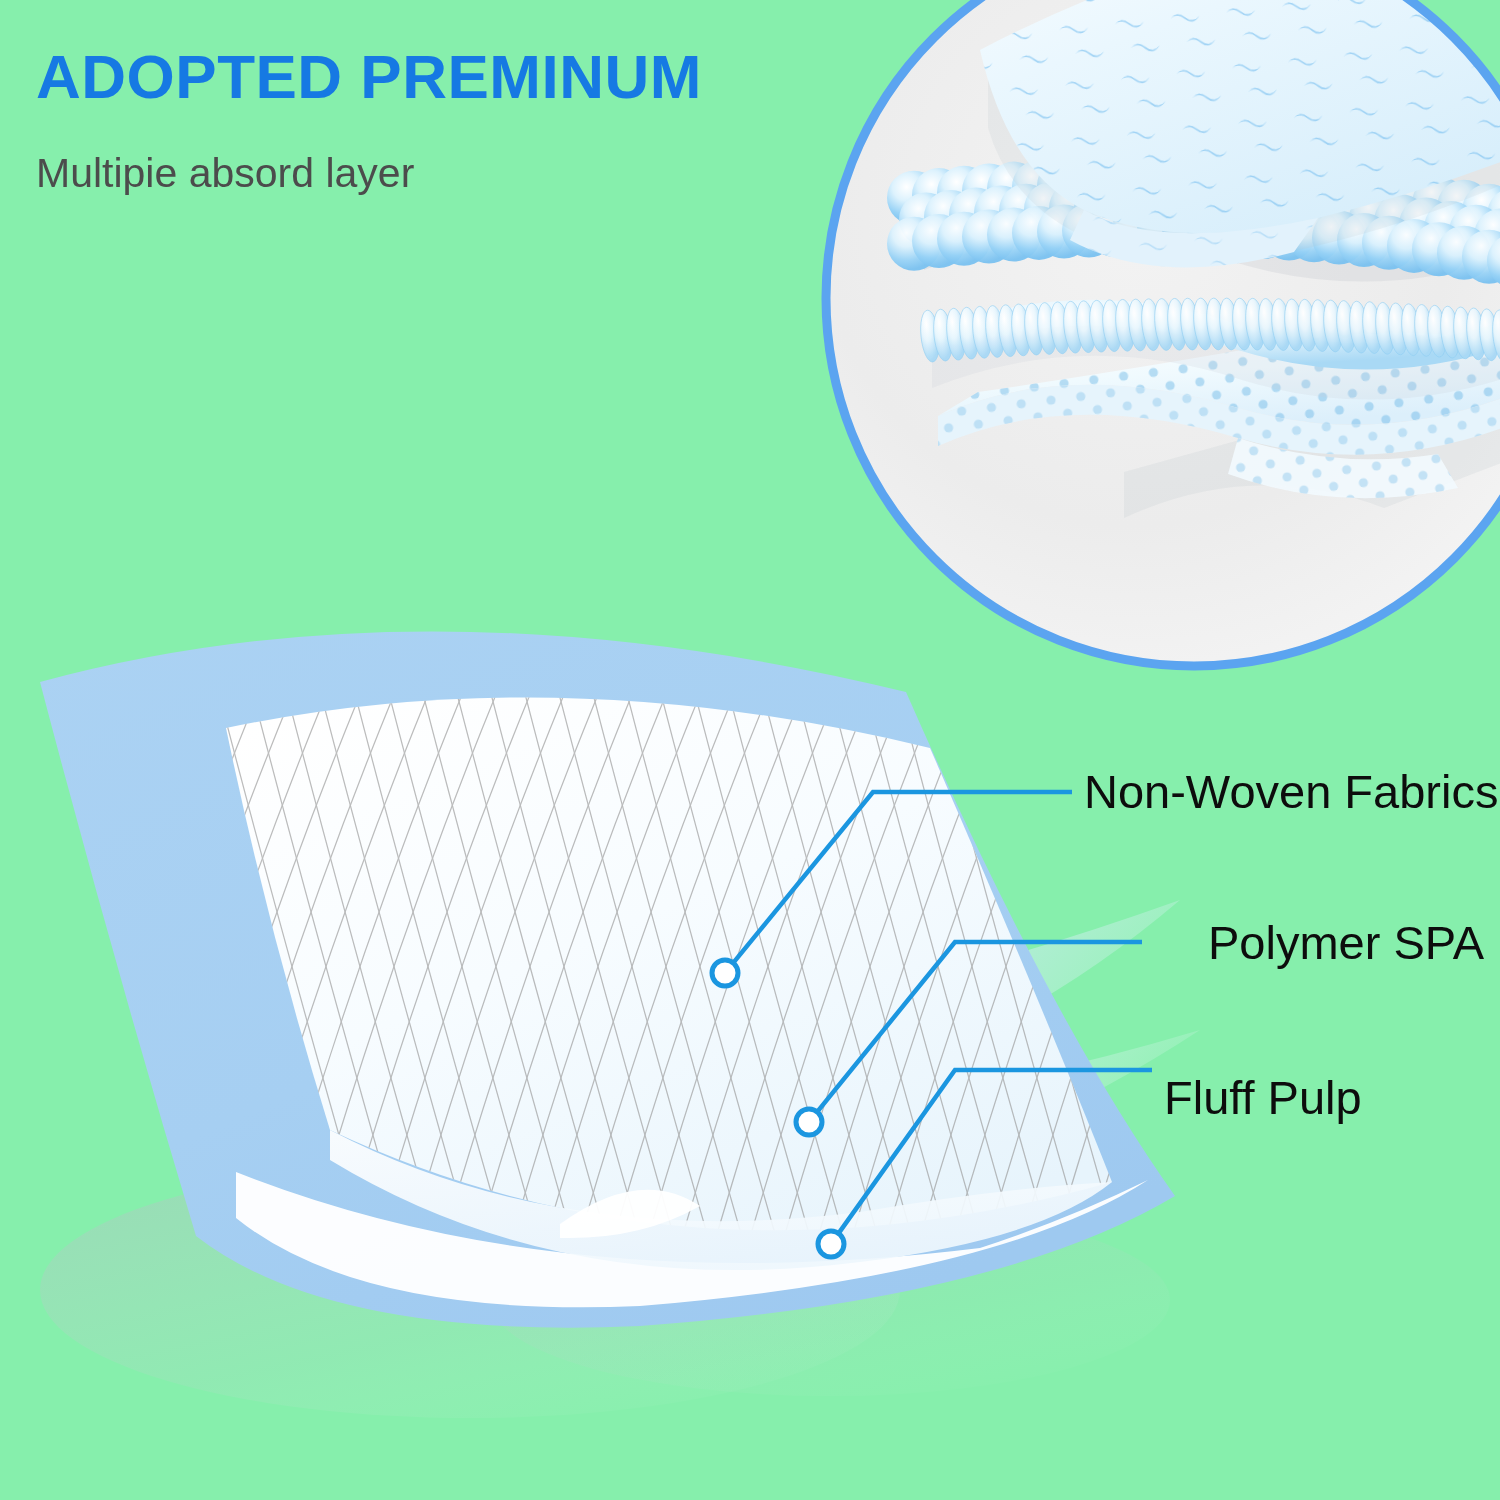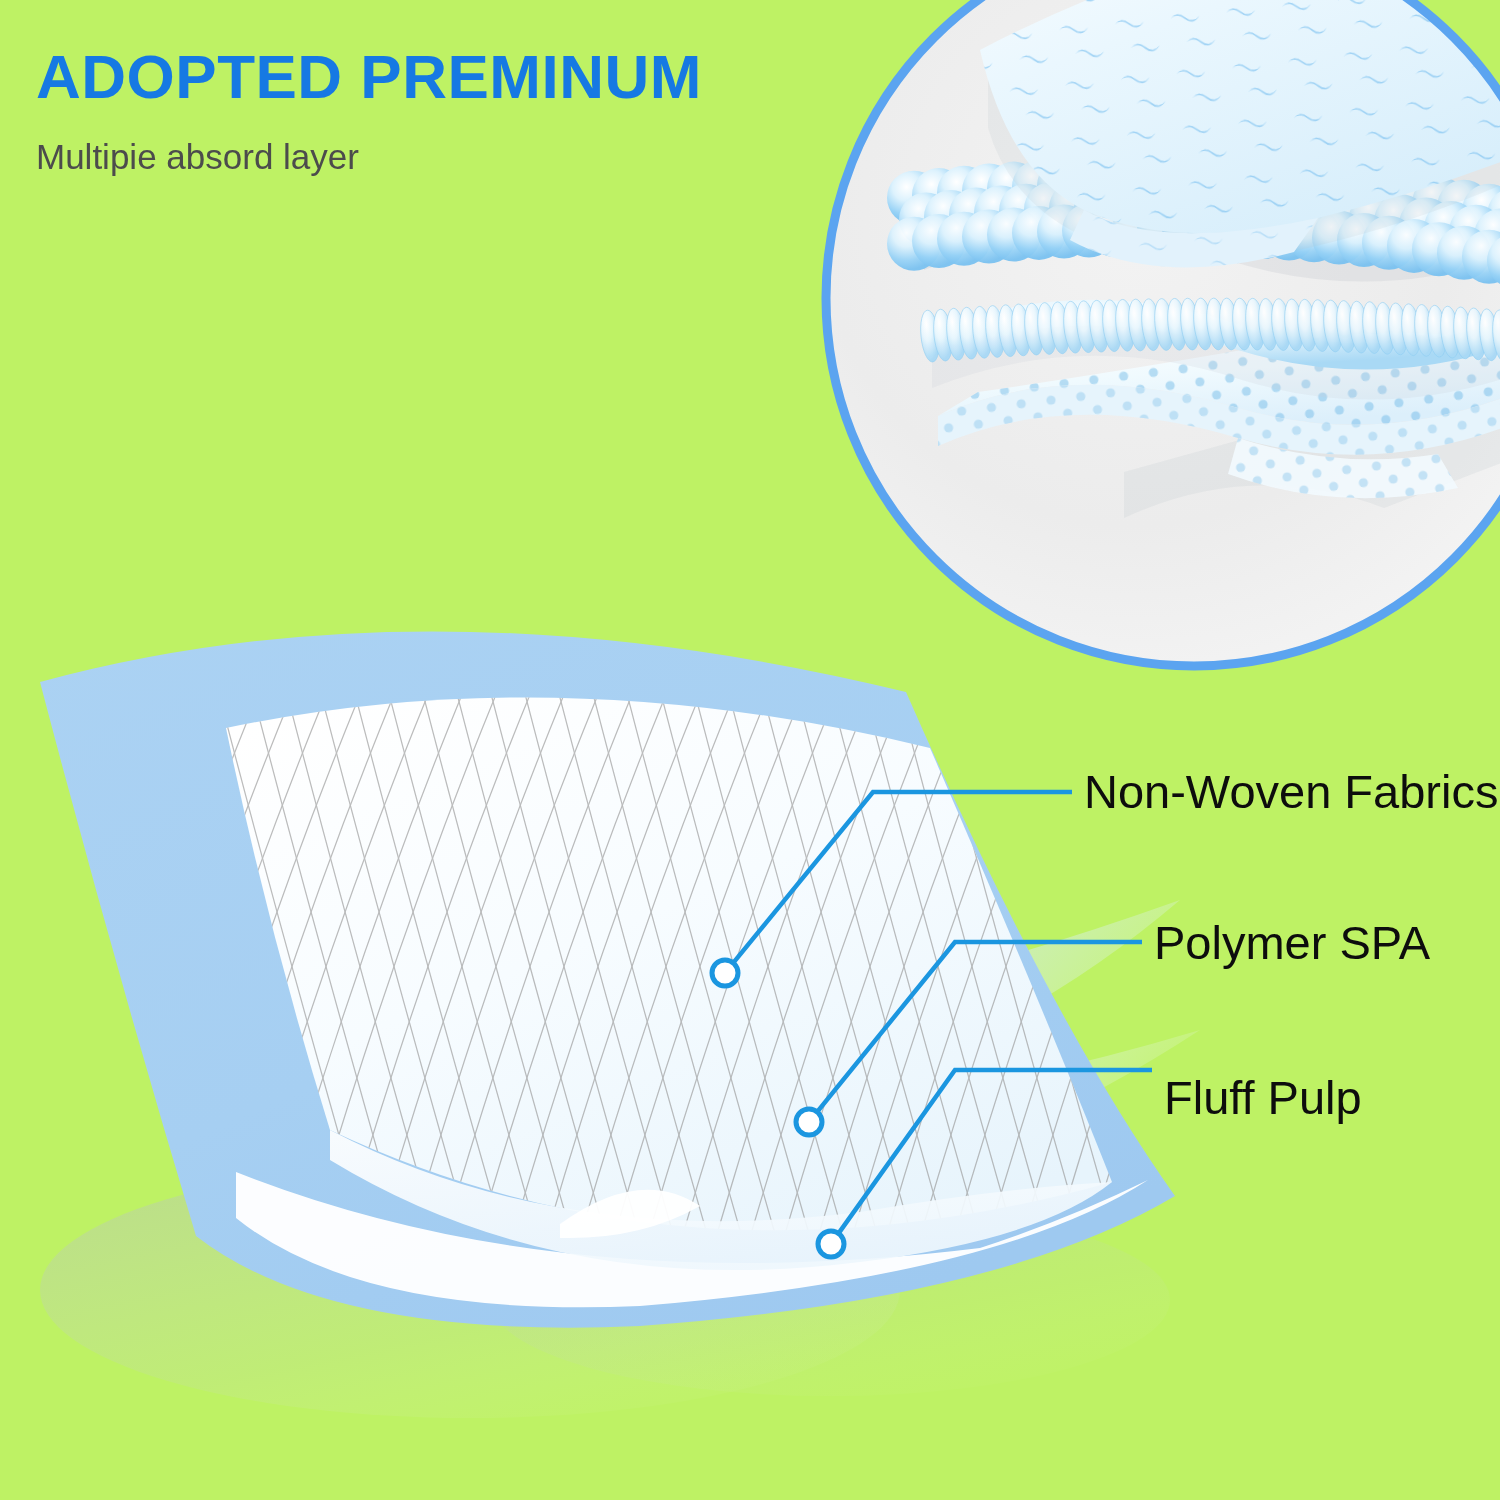--- a/index.html
+++ b/index.html
@@ -4,21 +4,21 @@
 <style>
   html, body {
     margin: 0;
     padding: 0;
     background: #ffffff;
   }
   #page {
     position: relative;
     width: 1500px;
     height: 1500px;
-    background: #bef264;
+    background: #86efac;
     overflow: hidden;
     font-family: "Liberation Sans", sans-serif;
   }
 
   
   #heading-block {
     position: absolute;
     left: 36px;
     top: 44px;
     width: 760px;
@@ -26,25 +26,25 @@
   #title-line1, #title-line2 {
     color: #1679E3;
     font-family: "Liberation Sans", sans-serif;
     font-weight: bold;
     font-size: 62px;
     line-height: 66px;
     letter-spacing: 0.5px;
     white-space: nowrap;
   }
   #subtitle {
-    margin-top: 24px;
+    margin-top: 40px;
     color: #4c4c4c;
     font-family: "Liberation Sans", sans-serif;
     font-weight: normal;
-    font-size: 35px;
+    font-size: 41px;
     line-height: 46px;
     white-space: nowrap;
   }
 
   
   #circle-inset {
     position: absolute;
     left: 818px;
     top: -78px;
     width: 752px;
@@ -64,21 +64,21 @@
   .callout-label {
     position: absolute;
     color: #0d0d0d;
     font-family: "Liberation Sans", sans-serif;
     font-weight: normal;
     font-size: 47px;
     line-height: 52px;
     white-space: nowrap;
   }
   #label-0 { left: 1084px; top: 766px; }
-  #label-1 { left: 1154px; top: 917px; }
+  #label-1 { left: 1208px; top: 917px; }
   #label-2 { left: 1164px; top: 1072px; }
 
   #callout-lines {
     position: absolute;
     left: 0;
     top: 0;
     width: 1500px;
     height: 1500px;
     pointer-events: none;
   }

